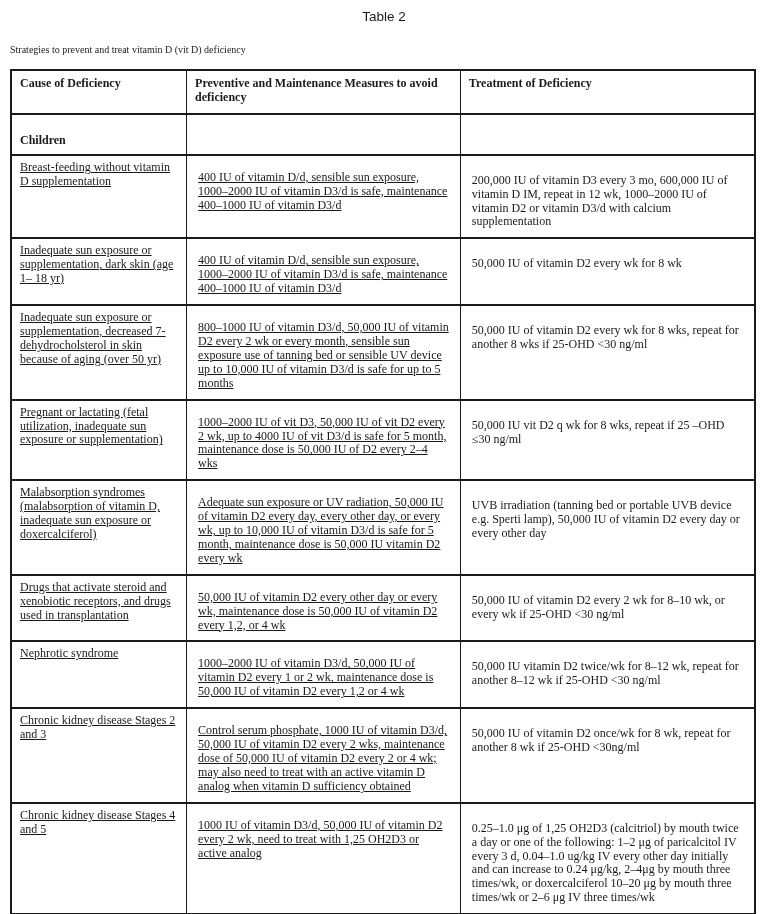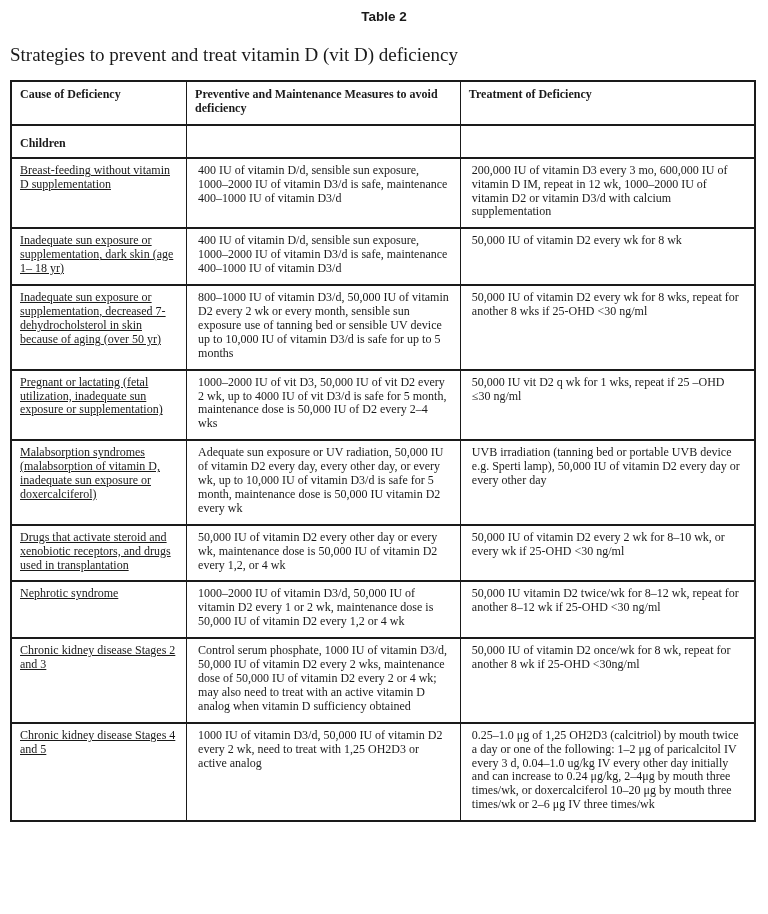--- a/index.html
+++ b/index.html
@@ -9,27 +9,27 @@
     height: 914px;
     background: #ffffff;
     color: #1a1a1a;
     font-family: "Liberation Serif", serif;
     overflow: hidden;
     box-sizing: border-box;
   }
   .doc-title {
     text-align: center;
     font-family: "Liberation Sans", sans-serif;
-    font-weight: bold;
+    font-weight: normal;
     font-size: 13.5px;
     padding-top: 9px;
   }
   .doc-subtitle {
     margin: 20px 12px 8px 10px;
-    font-size: 19px;
+    font-size: 10px;
   }
   table.vit-table {
     border-collapse: collapse;
     margin: 14px 12px 0 10px;
     width: 746px;
     table-layout: fixed;
     border: 2px solid #1a1a1a;
   }
   table.vit-table th,
   table.vit-table td {
@@ -40,25 +40,25 @@
     font-size: 12px;
     line-height: 1.16;
     text-align: left;
     box-sizing: border-box;
   }
   table.vit-table th {
     font-weight: bold;
     padding: 6px 8px 8px 8px;
   }
   td.cell-cause    { padding: 5px 6px 8px 8px; text-decoration: underline; }
-  td.cell-measure  { padding: 5px 10px 8px 11px; }
-  td.cell-treat    { padding: 5px 10px 8px 11px; }
+  td.cell-measure  { padding: 15px 10px 8px 11px; text-decoration: underline; }
+  td.cell-treat    { padding: 18px 10px 8px 11px; }
   tr.section-row td {
     font-weight: bold;
-    padding: 11px 6px 6px 8px;
+    padding: 19px 6px 6px 8px;
   }
 </style>
 </head>
 <body>
 
 <div class="page">
 
   <div class="doc-title">Table 2</div>
 
   <div class="doc-subtitle">Strategies to prevent and treat vitamin D (vit D) deficiency</div>
@@ -93,21 +93,21 @@
           <td class="cell-treat">50,000 IU of vitamin D2 every wk for 8 wk</td>
         </tr>
         <tr>
           <td class="cell-cause">Inadequate sun exposure or supplementation, decreased 7-dehydrocholsterol in skin because of aging (over 50 yr)</td>
           <td class="cell-measure">800–1000 IU of vitamin D3/d, 50,000 IU of vitamin D2 every 2 wk or every month, sensible sun exposure use of tanning bed or sensible UV device up to 10,000 IU of vitamin D3/d is safe for up to 5 months</td>
           <td class="cell-treat">50,000 IU of vitamin D2 every wk for 8 wks, repeat for another 8 wks if 25-OHD &lt;30 ng/ml</td>
         </tr>
         <tr>
           <td class="cell-cause">Pregnant or lactating (fetal utilization, inadequate sun exposure or supplementation)</td>
           <td class="cell-measure">1000–2000 IU of vit D3, 50,000 IU of vit D2 every 2 wk, up to 4000 IU of vit D3/d is safe for 5 month, maintenance dose is 50,000 IU of D2 every 2–4 wks</td>
-          <td class="cell-treat">50,000 IU vit D2 q wk for 1 wks, repeat if 25 –OHD ≤30 ng/ml</td>
+          <td class="cell-treat">50,000 IU vit D2 q wk for 8 wks, repeat if 25 –OHD ≤30 ng/ml</td>
         </tr>
         <tr>
           <td class="cell-cause">Malabsorption syndromes (malabsorption of vitamin D, inadequate sun exposure or doxercalciferol)</td>
           <td class="cell-measure">Adequate sun exposure or UV radiation, 50,000 IU of vitamin D2 every day, every other day, or every wk, up to 10,000 IU of vitamin D3/d is safe for 5 month, maintenance dose is 50,000 IU vitamin D2 every wk</td>
           <td class="cell-treat">UVB irradiation (tanning bed or portable UVB device e.g. Sperti lamp), 50,000 IU of vitamin D2 every day or every other day</td>
         </tr>
         <tr>
           <td class="cell-cause">Drugs that activate steroid and xenobiotic receptors, and drugs used in transplantation</td>
           <td class="cell-measure">50,000 IU of vitamin D2 every other day or every wk, maintenance dose is 50,000 IU of vitamin D2 every 1,2, or 4 wk</td>
           <td class="cell-treat">50,000 IU of vitamin D2 every 2 wk for 8–10 wk, or every wk if 25-OHD &lt;30 ng/ml</td>

